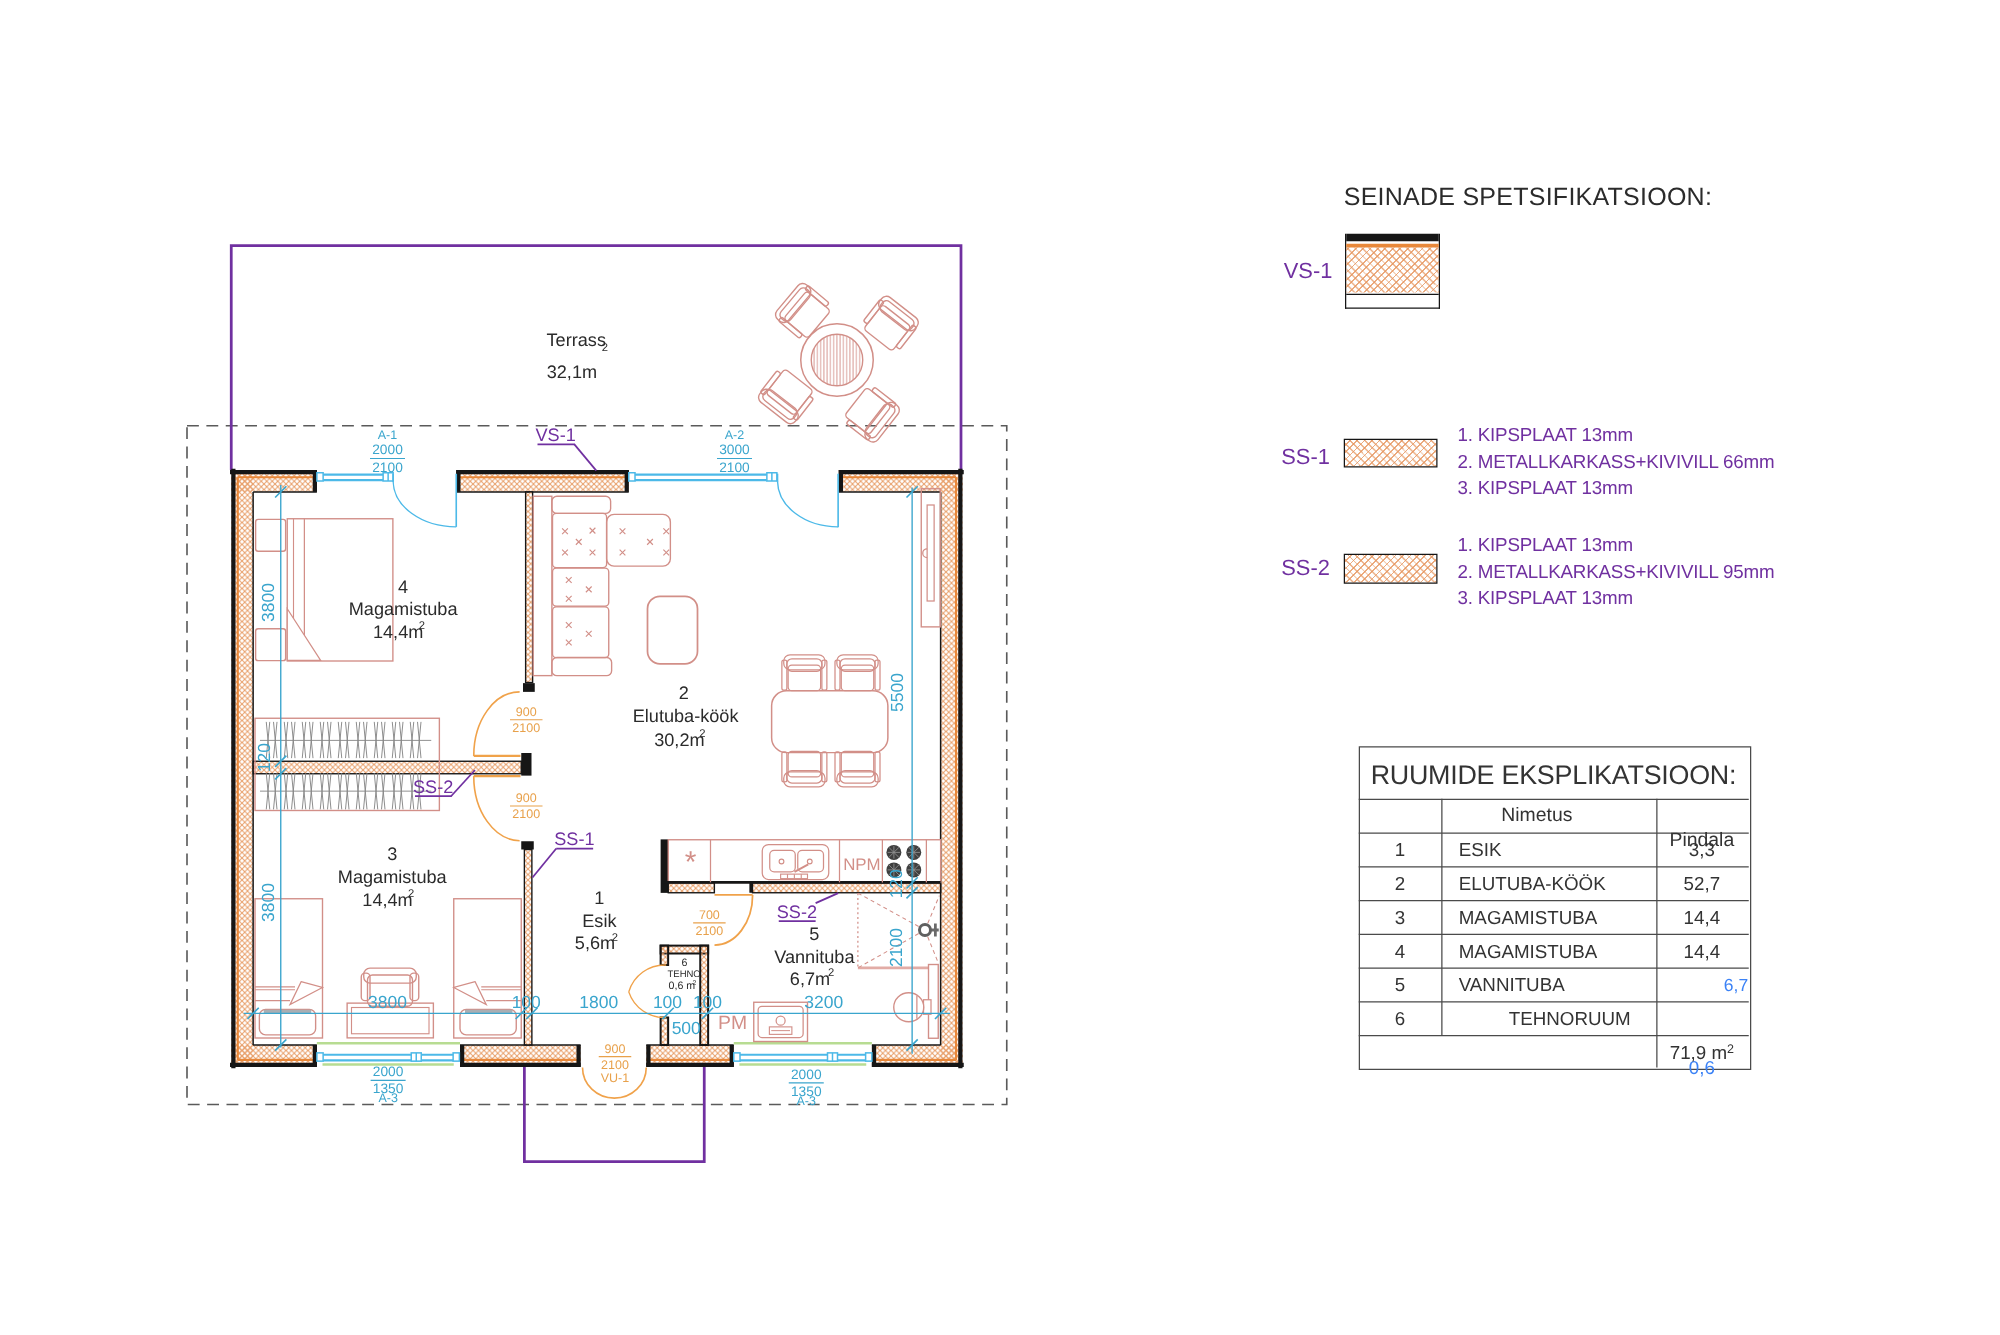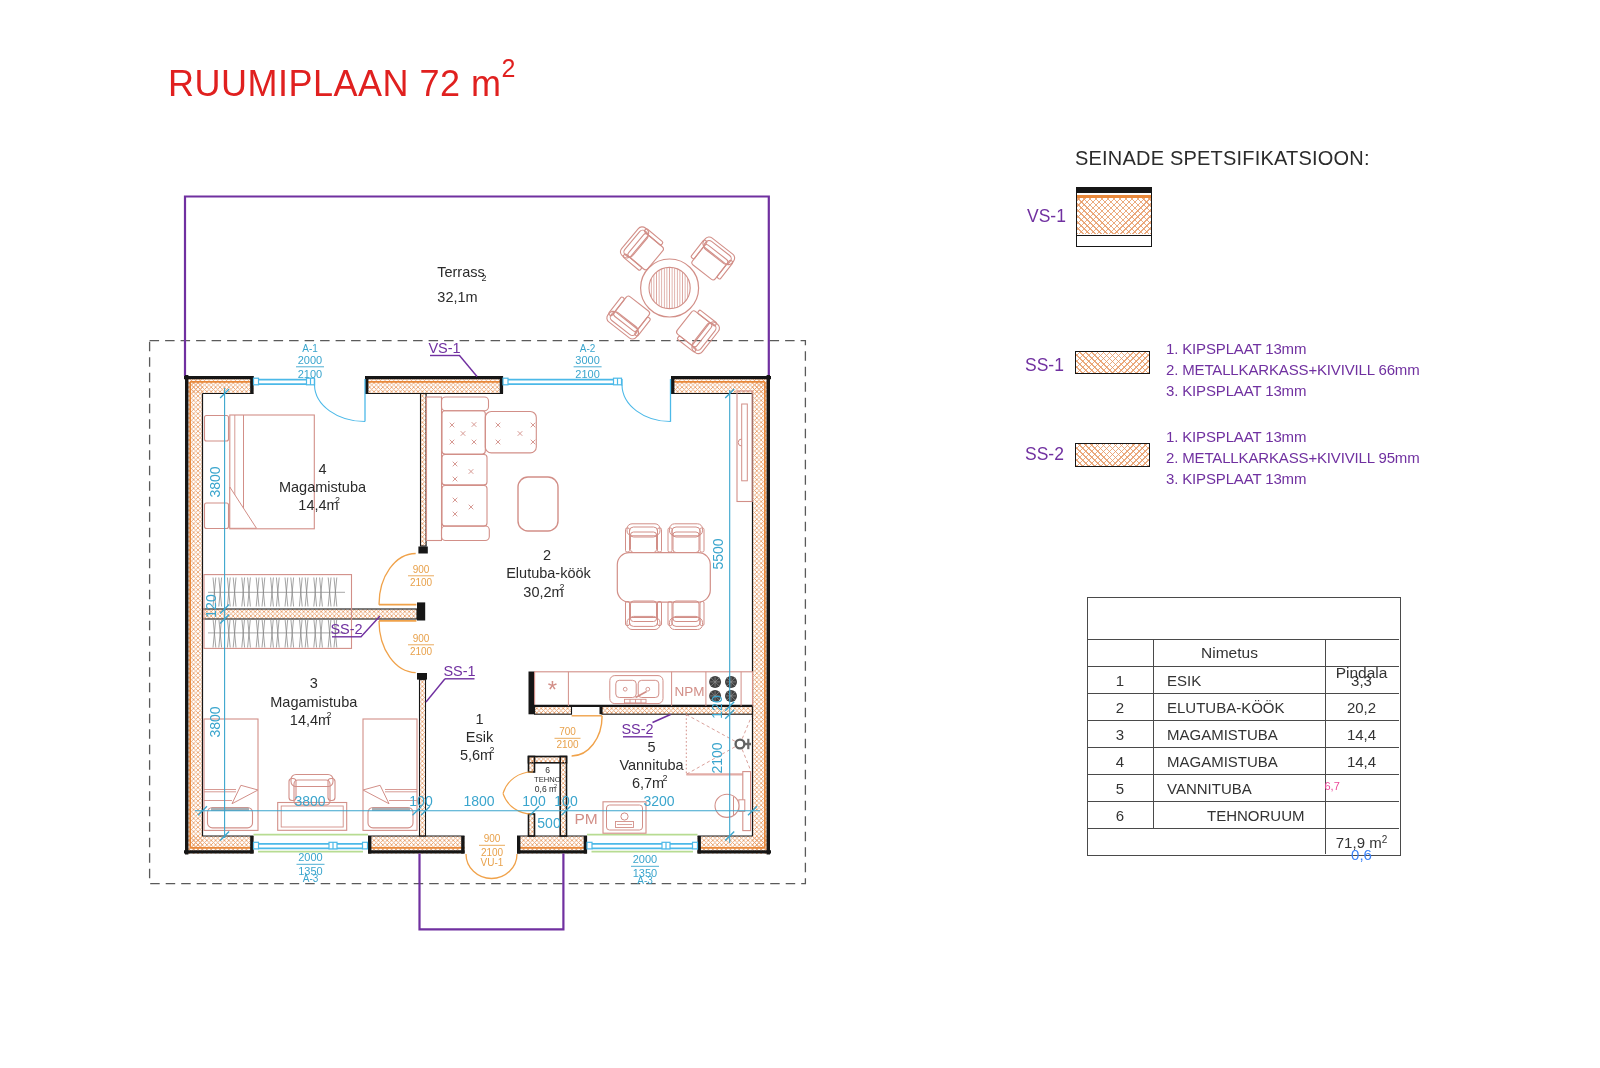--- a/index.html
+++ b/index.html
@@ -3,21 +3,20 @@
 <style>
 html,body{margin:0;padding:0;width:1600px;height:1068px;background:#fff;overflow:hidden;
 font-family:"Liberation Sans",sans-serif;}
 .abs{position:absolute;}
 .purp{color:#7030a0;}
 .hx{background-image:repeating-linear-gradient(45deg,rgba(230,150,95,.8) 0,rgba(230,150,95,.8) 1px,transparent 1px,transparent 4.2px),repeating-linear-gradient(-45deg,rgba(230,150,95,.8) 0,rgba(230,150,95,.8) 1px,transparent 1px,transparent 4.2px);}
 </style></head>
 <body>
 <div style="position:relative;width:1600px;height:1068px">
 
-<div class="abs" style="left:168px;top:63px;font-size:36px;color:#e0201f;letter-spacing:0.5px;">RUUMIPLAAN 72 m<span style="font-size:25px;position:relative;top:-19px;">2</span></div>
 
 <svg width="1600" height="1068" viewBox="0 0 1600 1068" style="position:absolute;left:0;top:0">
 <defs>
 <pattern id="ph" patternUnits="userSpaceOnUse" width="4.4" height="4.4">
           <path d="M0 0L4.4 4.4M4.4 0L0 4.4" stroke="#e8a06b" stroke-width="0.85" fill="none"></path>
         </pattern>
 <pattern id="pv" patternUnits="userSpaceOnUse" width="2.6" height="2.6">
           <path d="M1.3 0V2.6" stroke="#d28f88" stroke-width="0.7" fill="none"></path>
         </pattern>
 </defs>
@@ -511,20 +510,21 @@
 
 <div class="abs hx" style="left:1074.5px;top:442.5px;width:73.5px;height:22.5px;border:1.4px solid #161616;"></div>
 
 <div class="abs purp" style="left:1166px;top:425.5px;font-size:15px;letter-spacing:-0.15px;line-height:21.4px;white-space:nowrap;">
 1. KIPSPLAAT 13mm<br>
 2. METALLKARKASS+KIVIVILL 95mm<br>
 3. KIPSPLAAT 13mm</div>
 
 <div class="abs" style="left:1087px;top:596.5px;width:311.5px;height:257.5px;border:1.3px solid #4a4a4a;color:#333;"></div>
 
+<div class="abs" style="left:1087px;top:608px;width:311.5px;text-align:center;font-size:21.5px;color:#333;white-space:nowrap;letter-spacing:-0.2px;">RUUMIDE EKSPLIKATSIOON:</div>
 
 <div class="abs" style="left:1087px;top:638.9px;width:311.5px;height:0;border-top:1.1px solid #4a4a4a;"></div>
 <div class="abs" style="left:1087px;top:666.2px;width:311.5px;height:0;border-top:1.1px solid #4a4a4a;"></div>
 <div class="abs" style="left:1087px;top:693.2px;width:311.5px;height:0;border-top:1.1px solid #4a4a4a;"></div>
 <div class="abs" style="left:1087px;top:720.2px;width:311.5px;height:0;border-top:1.1px solid #4a4a4a;"></div>
 <div class="abs" style="left:1087px;top:747.2px;width:311.5px;height:0;border-top:1.1px solid #4a4a4a;"></div>
 <div class="abs" style="left:1087px;top:774.2px;width:311.5px;height:0;border-top:1.1px solid #4a4a4a;"></div>
 <div class="abs" style="left:1087px;top:801.2px;width:311.5px;height:0;border-top:1.1px solid #4a4a4a;"></div>
 <div class="abs" style="left:1087px;top:828.2px;width:311.5px;height:0;border-top:1.1px solid #4a4a4a;"></div>
 <div class="abs" style="left:1153px;top:638.9px;width:0;height:189.3px;border-left:1.1px solid #4a4a4a;"></div>
@@ -532,31 +532,31 @@
 
 <div class="abs" style="left:1153px;top:644px;width:153px;text-align:center;font-size:15.5px;color:#333;">Nimetus</div>
 <div class="abs" style="left:1324.5px;top:664px;width:74px;text-align:center;font-size:15.5px;color:#333;">Pindala</div>
 
 <div class="abs" style="left:1087px;top:672.0px;width:66px;text-align:center;font-size:15px;color:#333;">1</div>
 <div class="abs" style="left:1167px;top:672.0px;font-size:15px;color:#333;">ESIK</div>
 <div class="abs" style="left:1324.5px;top:672.0px;width:74px;text-align:center;font-size:15px;color:#333;">3,3</div>
 
 <div class="abs" style="left:1087px;top:699.0px;width:66px;text-align:center;font-size:15px;color:#333;">2</div>
 <div class="abs" style="left:1167px;top:699.0px;font-size:15px;color:#333;">ELUTUBA-KÖÖK</div>
-<div class="abs" style="left:1324.5px;top:699.0px;width:74px;text-align:center;font-size:15px;color:#333;">20,2</div>
+<div class="abs" style="left:1324.5px;top:699.0px;width:74px;text-align:center;font-size:15px;color:#333;">52,7</div>
 
 <div class="abs" style="left:1087px;top:726.0px;width:66px;text-align:center;font-size:15px;color:#333;">3</div>
 <div class="abs" style="left:1167px;top:726.0px;font-size:15px;color:#333;">MAGAMISTUBA</div>
 <div class="abs" style="left:1324.5px;top:726.0px;width:74px;text-align:center;font-size:15px;color:#333;">14,4</div>
 
 <div class="abs" style="left:1087px;top:753.0px;width:66px;text-align:center;font-size:15px;color:#333;">4</div>
 <div class="abs" style="left:1167px;top:753.0px;font-size:15px;color:#333;">MAGAMISTUBA</div>
 <div class="abs" style="left:1324.5px;top:753.0px;width:74px;text-align:center;font-size:15px;color:#333;">14,4</div>
 
 <div class="abs" style="left:1087px;top:780.0px;width:66px;text-align:center;font-size:15px;color:#333;">5</div>
 <div class="abs" style="left:1167px;top:780.0px;font-size:15px;color:#333;">VANNITUBA</div>
-<div class="abs" style="left:1324.5px;top:780.0px;width:74px;text-align:left;font-size:11px;color:#ec4899;">6,7</div>
+<div class="abs" style="left:1324.5px;top:780.0px;width:74px;text-align:right;font-size:14px;color:#3b82f6;">6,7</div>
 
 <div class="abs" style="left:1087px;top:807.0px;width:66px;text-align:center;font-size:15px;color:#333;">6</div>
 <div class="abs" style="left:1167px;top:807.0px;font-size:15px;color:#333;margin-left:40px;">TEHNORUUM</div>
 <div class="abs" style="left:1324.5px;top:846px;width:74px;text-align:center;font-size:15px;color:#3b82f6;">0,6</div>
 
 <div class="abs" style="left:1324.5px;top:833.5px;width:74px;text-align:center;font-size:15px;color:#333;">71,9 m<span style="font-size:10px;vertical-align:5px;">2</span></div>
 </div>
 </body></html>

